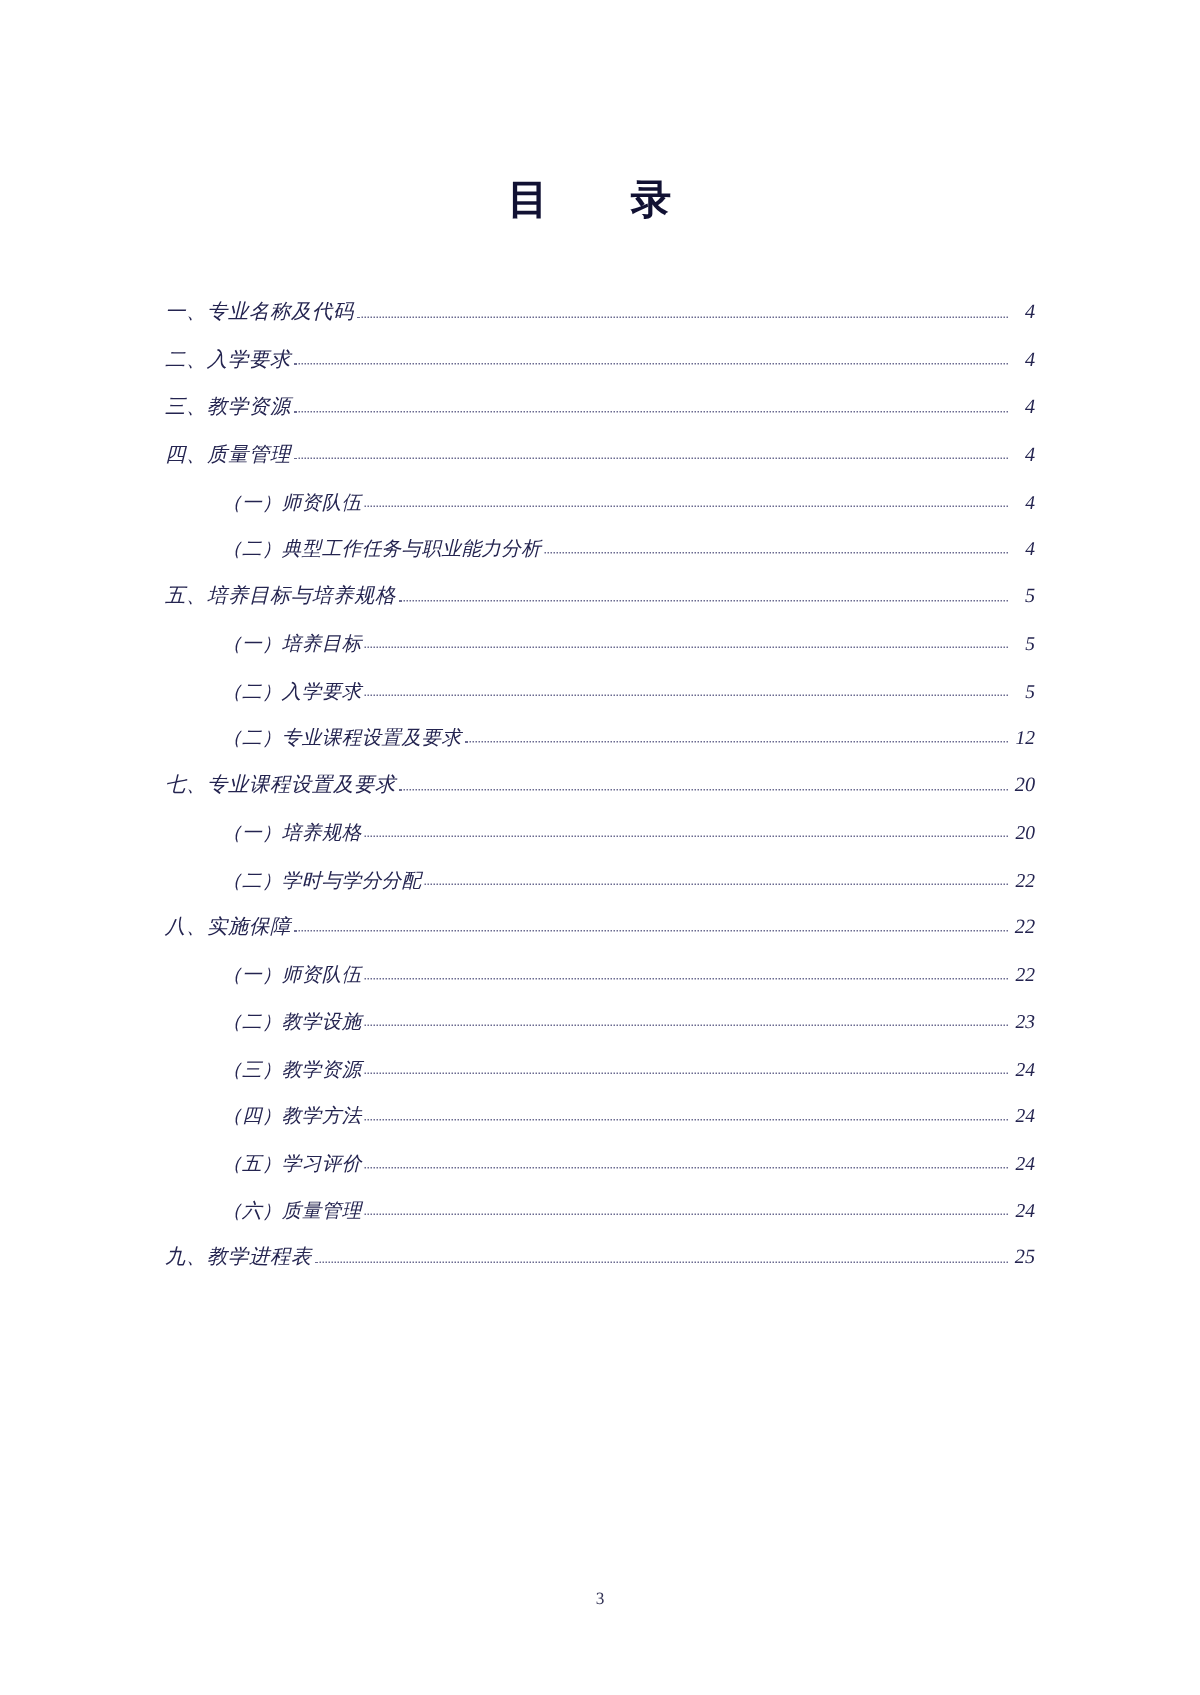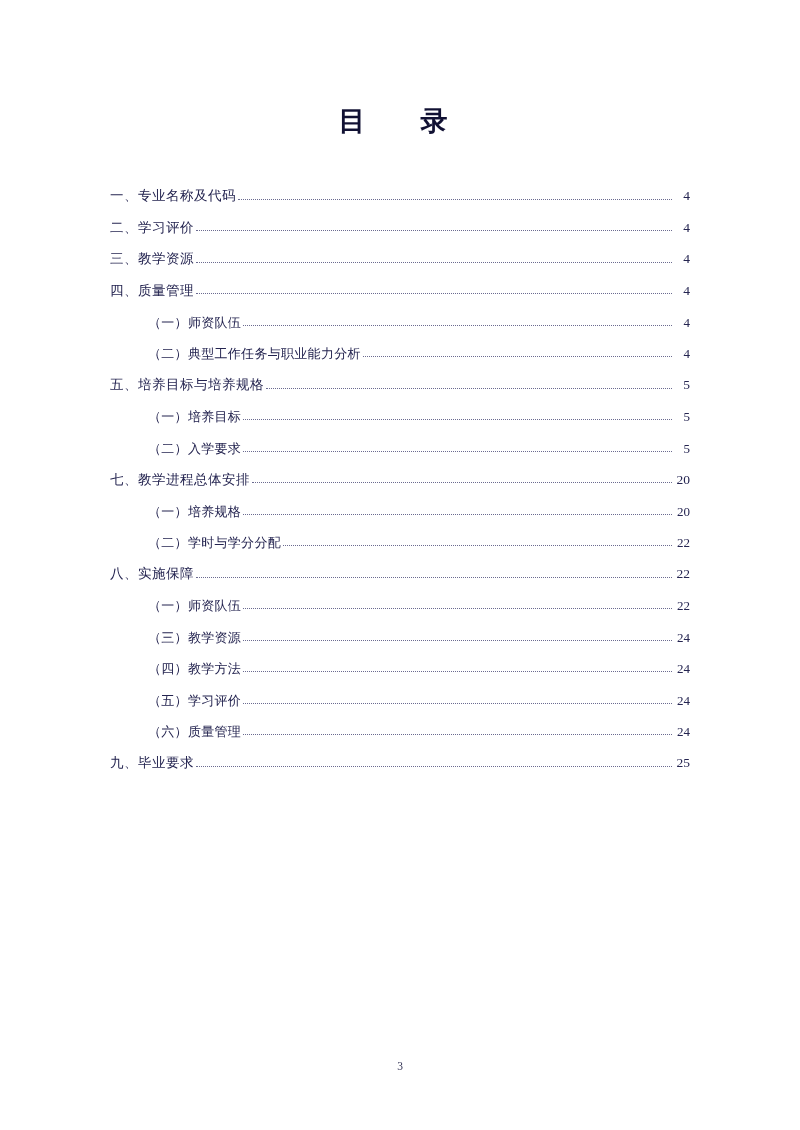--- a/index.html
+++ b/index.html
@@ -13,35 +13,36 @@
     font-family: "Liberation Serif", "DejaVu Serif", serif;
     color: #1a1a3a;
     position: relative;
     overflow: hidden;
   }
   .page {
     position: relative;
     width: 800px;
     height: 1130px;
     box-sizing: border-box;
-    padding: 0 110px;
+    padding: 12px 110px;
   }
   .doc-title {
     text-align: center;
     font-size: 27px;
     font-weight: bold;
     letter-spacing: 14px;
     color: #111133;
     margin: 0;
     padding-top: 103px;
     padding-bottom: 0;
     font-family: "Liberation Serif", "DejaVu Serif", serif;
   }
   .toc {
     margin-top: 34px;
+    font-style: italic;
   }
   .toc-entry {
     display: flex;
     align-items: flex-end;
     font-size: 13.5px;
     color: #242450;
     line-height: 1;
     margin-bottom: 0;
     height: 31.5px;
   }
@@ -94,21 +95,21 @@
 
   <div class="toc">
 
     <div class="toc-entry level-1">
       <span class="label">一、专业名称及代码</span>
       <span class="dots"></span>
       <span class="page-num">4</span>
     </div>
 
     <div class="toc-entry level-1">
-      <span class="label">二、学习评价</span>
+      <span class="label">二、入学要求</span>
       <span class="dots"></span>
       <span class="page-num">4</span>
     </div>
 
     <div class="toc-entry level-1">
       <span class="label">三、教学资源</span>
       <span class="dots"></span>
       <span class="page-num">4</span>
     </div>
 
@@ -143,23 +144,28 @@
     </div>
 
     <div class="toc-entry level-2">
       <span class="label">（二）入学要求</span>
       <span class="dots"></span>
       <span class="page-num">5</span>
     </div>
 
 
 
-
-    <div class="toc-entry level-1">
-      <span class="label">七、教学进程总体安排</span>
+    <div class="toc-entry level-2">
+      <span class="label">（二）专业课程设置及要求</span>
+      <span class="dots"></span>
+      <span class="page-num">12</span>
+    </div>
+
+    <div class="toc-entry level-1">
+      <span class="label">七、专业课程设置及要求</span>
       <span class="dots"></span>
       <span class="page-num">20</span>
     </div>
 
     <div class="toc-entry level-2">
       <span class="label">（一）培养规格</span>
       <span class="dots"></span>
       <span class="page-num">20</span>
     </div>
 
@@ -174,20 +180,25 @@
       <span class="dots"></span>
       <span class="page-num">22</span>
     </div>
 
     <div class="toc-entry level-2">
       <span class="label">（一）师资队伍</span>
       <span class="dots"></span>
       <span class="page-num">22</span>
     </div>
 
+    <div class="toc-entry level-2">
+      <span class="label">（二）教学设施</span>
+      <span class="dots"></span>
+      <span class="page-num">23</span>
+    </div>
 
     <div class="toc-entry level-2">
       <span class="label">（三）教学资源</span>
       <span class="dots"></span>
       <span class="page-num">24</span>
     </div>
 
     <div class="toc-entry level-2">
       <span class="label">（四）教学方法</span>
       <span class="dots"></span>
@@ -200,21 +211,21 @@
       <span class="page-num">24</span>
     </div>
 
     <div class="toc-entry level-2">
       <span class="label">（六）质量管理</span>
       <span class="dots"></span>
       <span class="page-num">24</span>
     </div>
 
     <div class="toc-entry level-1">
-      <span class="label">九、毕业要求</span>
+      <span class="label">九、教学进程表</span>
       <span class="dots"></span>
       <span class="page-num">25</span>
     </div>
 
   </div>
 
   <div class="footer-num">3</div>
 
 </div>
 

